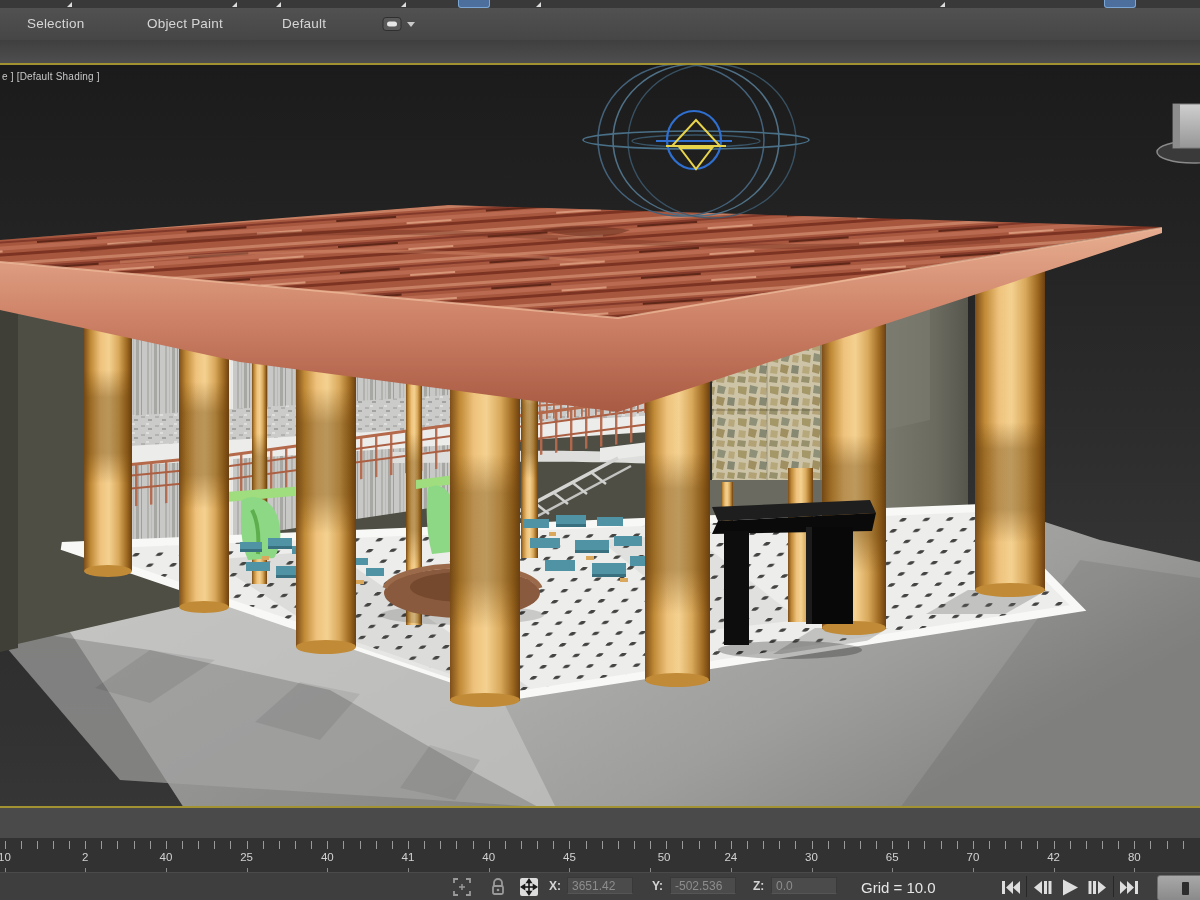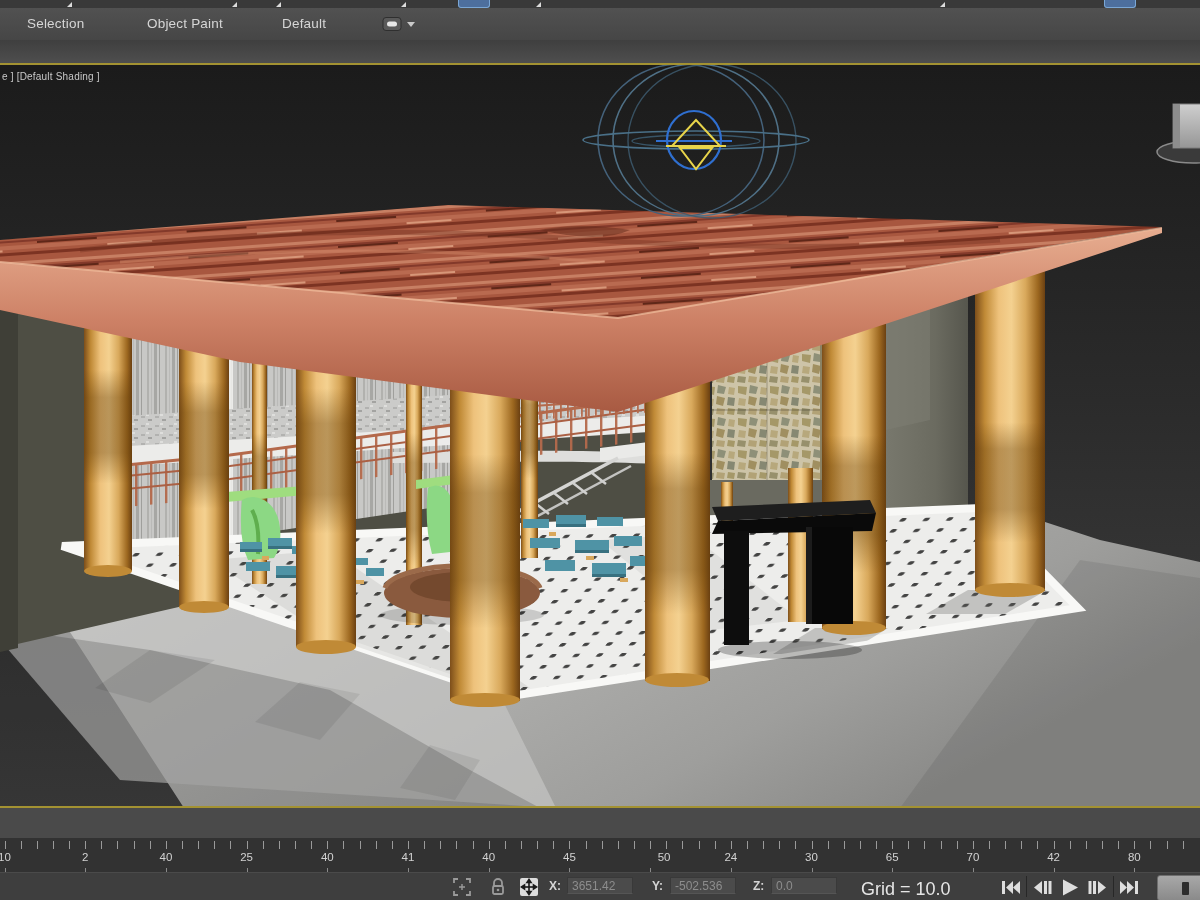--- a/index.html
+++ b/index.html
@@ -24,21 +24,21 @@
   
   #track-bar{left:0;top:838px;width:1200px;height:34px;background:#323232;}
   .tick{position:absolute;top:3px;width:1px;height:8px;background:#9a9a9a;}
   .tick-b{position:absolute;bottom:0;width:1px;height:4px;background:#8a8a8a;}
   .tick-label{position:absolute;top:13px;transform:translateX(-50%);color:#d2d2d2;font-size:11.5px;}
   
   #status-bar{left:0;top:872px;width:1200px;height:28px;background:#3e3e3e;border-top:1px solid #4a4a4a;}
   .coord-label{position:absolute;top:6px;color:#d5d5d5;font-size:12px;font-weight:bold;}
   .coord-field{position:absolute;top:4px;width:66px;height:17px;background:#4b4b4b;border:1px solid #393939;border-bottom-color:#555;
                color:#8d8d8d;font-size:12px;line-height:17px;padding-left:4px;box-sizing:border-box;overflow:hidden;}
-  #grid-text{position:absolute;left:861px;top:6px;color:#e6e6e6;font-size:18px;}
+  #grid-text{position:absolute;left:861px;top:6px;color:#e6e6e6;font-size:15px;}
   .sb-icon{position:absolute;top:4px;width:20px;height:20px;}
   .pb-btn{position:absolute;top:2px;height:24px;width:28px;display:flex;align-items:center;justify-content:center;cursor:default;}
   .pb-sep{position:absolute;top:3px;width:1px;height:21px;background:#272727;}
   #key-mode{position:absolute;left:1157px;top:2px;width:55px;height:24px;background:linear-gradient(#a8a8a8,#8a8a8a);
             border:1px solid #6e6e6e;border-radius:3px;display:flex;align-items:center;justify-content:center;}
   #key-mode .bar{width:7px;height:13px;background:#2d2d2d;border-radius:1px;}
 </style>
 </head>
 <body>
 

